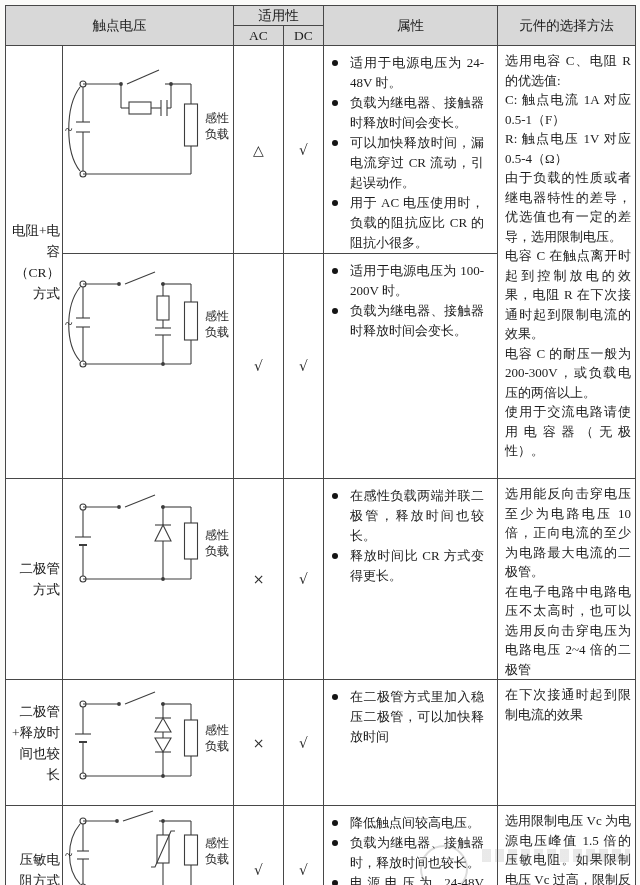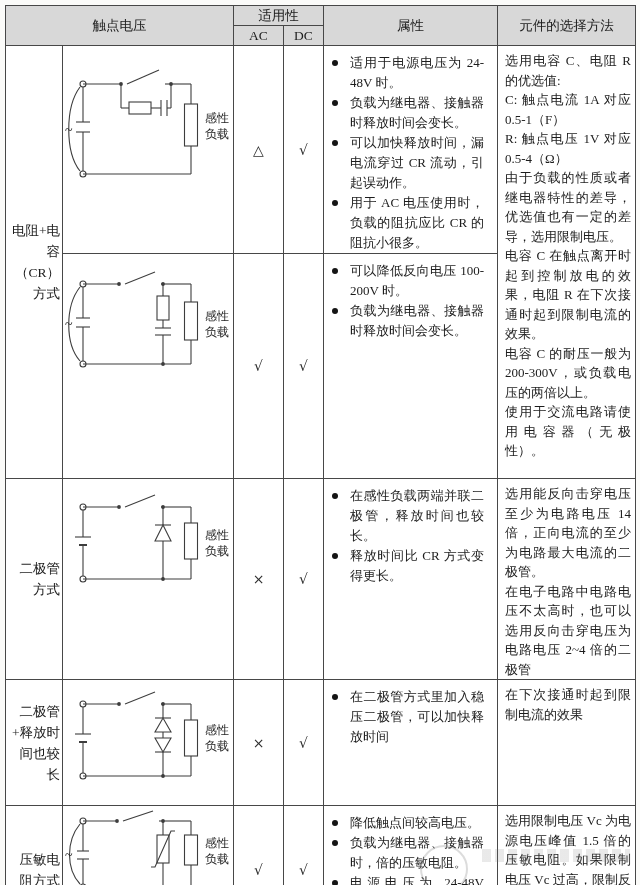--- a/index.html
+++ b/index.html
@@ -177,21 +177,21 @@
         <line class="wire" x1="128" y1="74" x2="128" y2="98"></line>
         <line class="wire" x1="20" y1="98" x2="128" y2="98"></line>
         <text class="ld" x="142" y="54">感性</text>
         <text class="ld" x="142" y="70">负载</text>
       </svg>
     </td>
     <td class="mark">√</td>
     <td class="mark">√</td>
     <td class="attr">
       <ul class="attrs">
-        <li>可以降低反向电压 100-200V 时。</li>
+        <li>适用于电源电压为 100-200V 时。</li>
         <li>负载为继电器、接触器时释放时间会变长。</li>
       </ul>
     </td>
   </tr>
 
   <tr style="height:175px">
     <td class="lbl">二极管方式</td>
     <td class="circ">
       <svg width="170" height="105" viewBox="0 0 170 105" style="margin-top:12px">
         <circle class="comp" cx="20" cy="16" r="3"></circle>
@@ -221,21 +221,21 @@
     <td class="mark">×</td>
     <td class="mark">√</td>
     <td class="attr">
       <ul class="attrs">
         <li>在感性负载两端并联二极管，释放时间也较长。</li>
         <li>释放时间比 CR 方式变得更长。</li>
       </ul>
     </td>
     <td class="meth">
       <div class="method">
-        <p>选用能反向击穿电压至少为电路电压 14 倍，正向电流的至少为电路最大电流的二极管。</p>
+        <p>选用能反向击穿电压至少为电路电压 10 倍，正向电流的至少为电路最大电流的二极管。</p>
         <p>在电子电路中电路电压不太高时，也可以选用反向击穿电压为电路电压 2~4 倍的二极管</p>
       </div>
     </td>
   </tr>
 
   <tr style="height:126px">
     <td class="lbl">二极管+释放时间也较长</td>
     <td class="circ">
       <svg width="170" height="105" viewBox="0 0 170 105" style="margin-top:8px">
         <circle class="comp" cx="20" cy="16" r="3"></circle>
@@ -307,21 +307,21 @@
         <line class="wire" x1="20" y1="78" x2="128" y2="78"></line>
         <text class="ld" x="142" y="38">感性</text>
         <text class="ld" x="142" y="54">负载</text>
       </svg>
     </td>
     <td class="mark">√</td>
     <td class="mark">√</td>
     <td class="attr">
       <ul class="attrs">
         <li>降低触点间较高电压。</li>
-        <li>负载为继电器、接触器时，倍的压敏电阻。</li>
+        <li>负载为继电器、接触器时，释放时间也较长。</li>
         <li>电源电压为 24-48V 时，压敏电阻并联在触点</li>
       </ul>
     </td>
     <td class="meth">
       <div class="method">
         <p>选用限制电压 Vc 为电源电压峰值 1.5 倍的压敏电阻。如果限制电压 Vc 过高，限制反向电压的效果不</p>
       </div>
     </td>
   </tr>
 </tbody>

